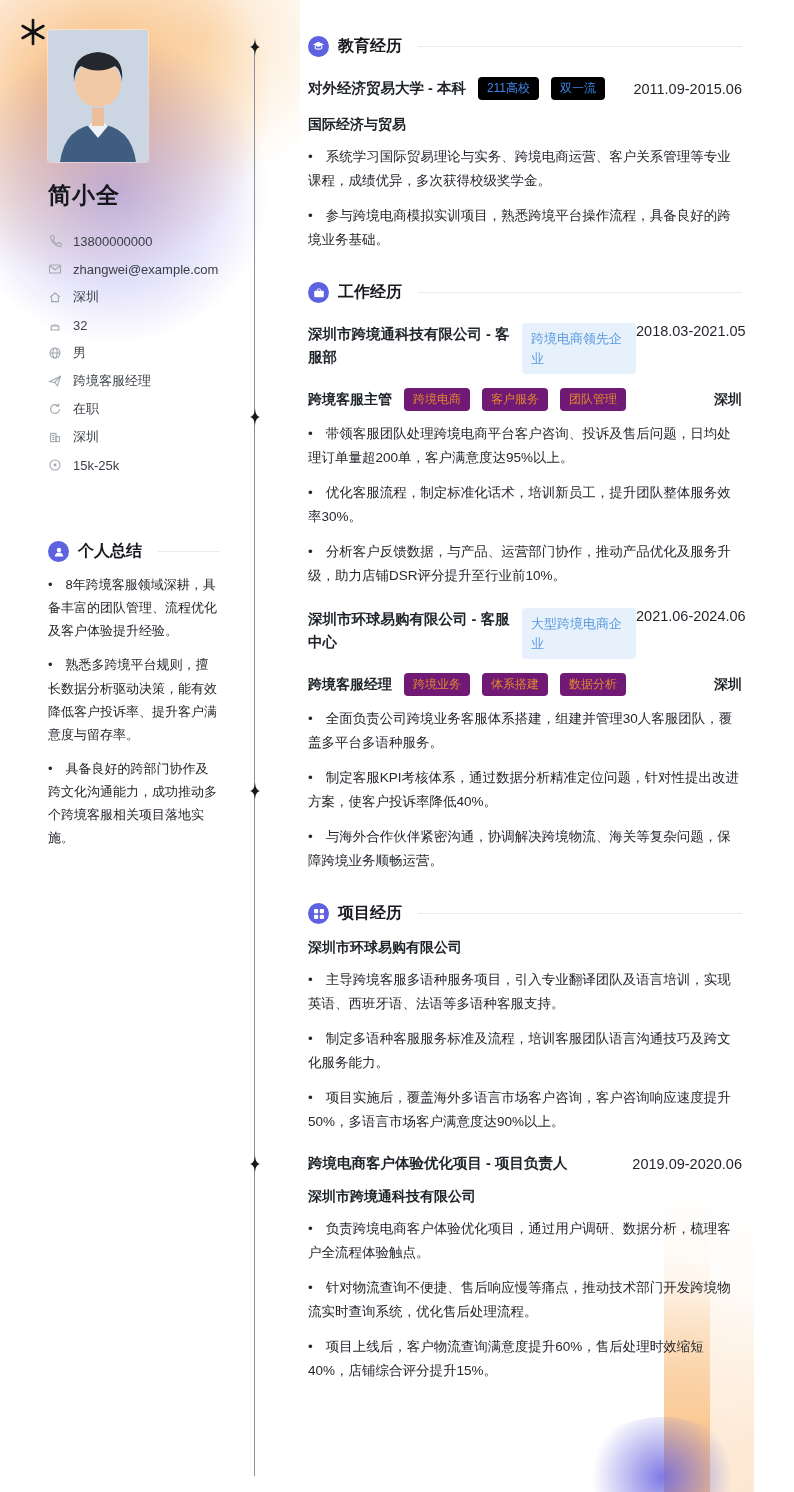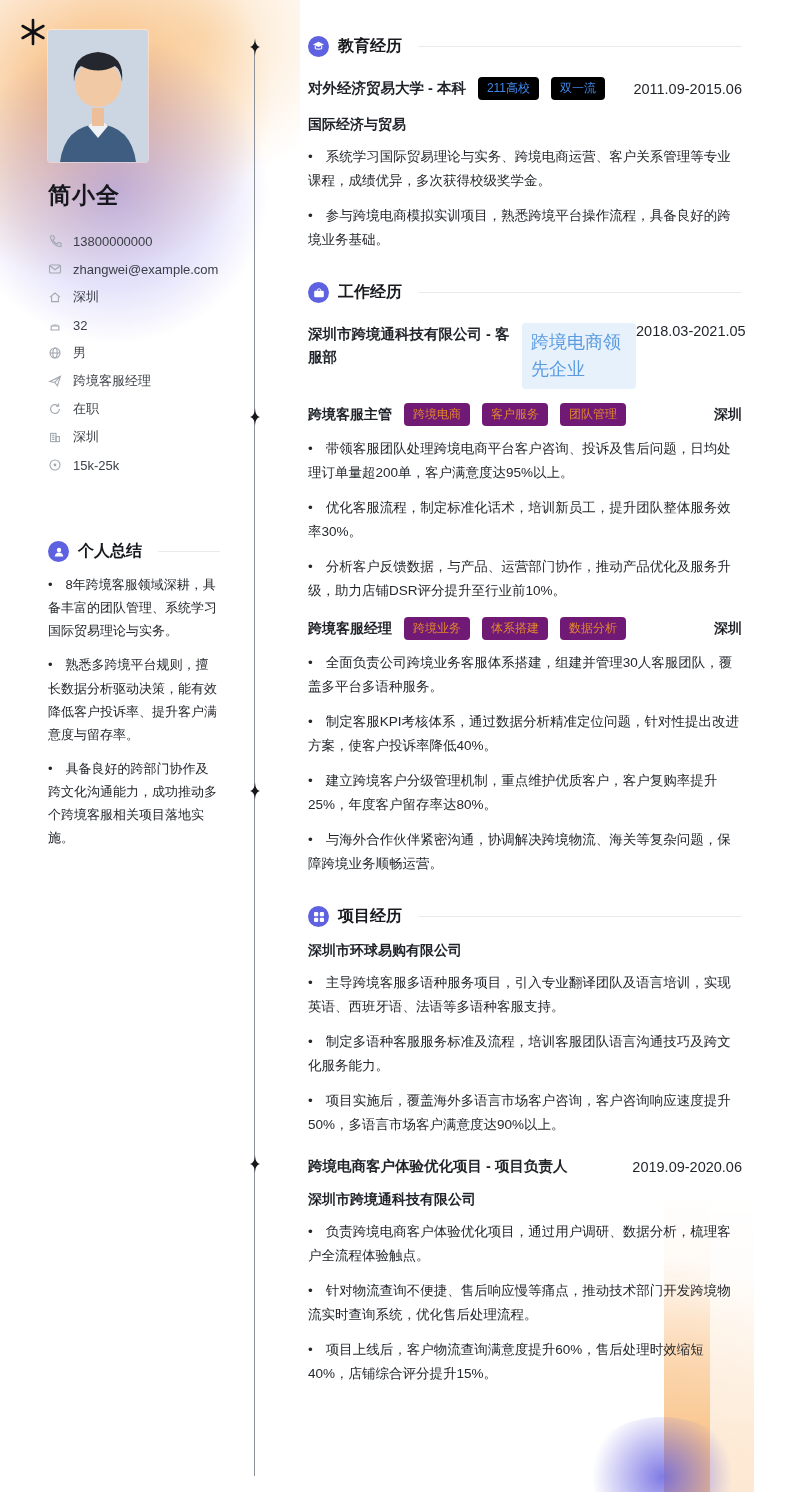--- a/index.html
+++ b/index.html
@@ -60,21 +60,21 @@
   .edu-row { display:flex; align-items:center; margin-top:20px; }
   .entry-title { margin:0; font-size:14.5px; font-weight:700; }
   .tag { font-size:12px; padding:3px 9px; border-radius:4px; margin-left:12px; white-space:nowrap; }
   .tag.blue { color:#3f86e8; background:#000000; }
   .tag.orange { color:#e2862b; background:#701a75; }
   .date { margin-left:auto; font-weight:400; font-size:14.5px; white-space:nowrap; }
   .major { margin:16px 0 0; font-size:14px; font-weight:700; }
   
   .job-head { display:flex; align-items:flex-start; margin-top:20px; }
   .job-company { width:206px; font-size:14.5px; font-weight:700; line-height:1.55; flex:none; }
-  .job-tagbox { width:114px; margin-left:8px; background:#e6f1fc; color:#5a9be0; font-size:18px;
+  .job-tagbox { width:114px; margin-left:8px; background:#e6f1fc; color:#5a9be0; font-size:13px;
     line-height:1.5; padding:6px 9px; border-radius:4px; flex:none; }
   .job-meta { display:flex; align-items:center; margin-top:14px; }
   .job-pos { font-size:14px; font-weight:700;font-family:Liberation Mono, monospace; }
   .loc { margin-left:auto; font-weight:700; font-size:14px; }
   
   .proj-head { display:flex; align-items:center; margin-top:20px; }
   .proj-company { margin:15px 0 0; font-size:14px; font-weight:700; }
 </style>
 </head>
 <body>
@@ -198,21 +198,21 @@
       <div class="sec-head">
         <span class="sec-icon">
           <svg width="12" height="12" viewBox="0 0 12 12" fill="#fff">
               <circle cx="6" cy="4" r="2.2"></circle>
               <path d="M1.7 10.6c.4-2.7 2-4.1 4.3-4.1s3.9 1.4 4.3 4.1z"></path>
             </svg>
         </span>
         <h2 class="sec-title">个人总结</h2>
         <span class="rule"></span>
       </div>
-      <p class="bullet">8年跨境客服领域深耕，具备丰富的团队管理、系统学习国际贸易理论与实务。</p>
+      <p class="bullet">8年跨境客服领域深耕，具备丰富的团队管理、流程优化及客户体验提升经验。</p>
       <p class="bullet">熟悉多跨境平台规则，擅长数据分析驱动决策，能有效降低客户投诉率、提升客户满意度与留存率。</p>
       <p class="bullet">具备良好的跨部门协作及跨文化沟通能力，成功推动多个跨境客服相关项目落地实施。</p>
     </section>
   </aside>
 
   <div class="timeline">
     <span class="spark s1"><svg width="14" height="18" viewBox="0 0 14 18">
           <path d="M7 0 C7.4 5 8 7.5 12 9 C8 10.5 7.4 13 7 18 C6.6 13 6 10.5 2 9 C6 7.5 6.6 5 7 0 Z" fill="#17181c"></path>
         </svg></span>
     <span class="spark s2"><svg width="14" height="18" viewBox="0 0 14 18">
@@ -274,30 +274,34 @@
           <span class="tag orange">客户服务</span>
           <span class="tag orange">团队管理</span>
           <span class="loc">深圳</span>
         </div>
         <p class="bullet">带领客服团队处理跨境电商平台客户咨询、投诉及售后问题，日均处理订单量超200单，客户满意度达95%以上。</p>
         <p class="bullet">优化客服流程，制定标准化话术，培训新员工，提升团队整体服务效率30%。</p>
         <p class="bullet">分析客户反馈数据，与产品、运营部门协作，推动产品优化及服务升级，助力店铺DSR评分提升至行业前10%。</p>
       </div>
 
       <div>
+        <div class="job-head">
+          <h3 class="entry-title job-company">深圳市环球易购有限公司 - 客服中心</h3>
+          <span class="job-tagbox">大型跨境电商企业</span>
+          <span class="date">2021.06-2024.06</span>
+        </div>
         <div class="job-meta">
           <span class="job-pos">跨境客服经理</span>
           <span class="tag orange">跨境业务</span>
           <span class="tag orange">体系搭建</span>
           <span class="tag orange">数据分析</span>
           <span class="loc">深圳</span>
         </div>
         <p class="bullet">全面负责公司跨境业务客服体系搭建，组建并管理30人客服团队，覆盖多平台多语种服务。</p>
         <p class="bullet">制定客服KPI考核体系，通过数据分析精准定位问题，针对性提出改进方案，使客户投诉率降低40%。</p>
-        <p class="bullet">建立跨境客户分级管理机制，重点维护优质客户，客户复购率提升25%，年度客户留存率达80%。</p>
         <p class="bullet">与海外合作伙伴紧密沟通，协调解决跨境物流、海关等复杂问题，保障跨境业务顺畅运营。</p>
       </div>
     </section>
 
     <section>
       <div class="sec-head">
         <span class="sec-icon">
           <svg width="12" height="12" viewBox="0 0 12 12" fill="#fff">
               <rect x="1" y="1" width="4.2" height="4.2" rx="1"></rect>
               <rect x="6.8" y="1" width="4.2" height="4.2" rx="1"></rect>

